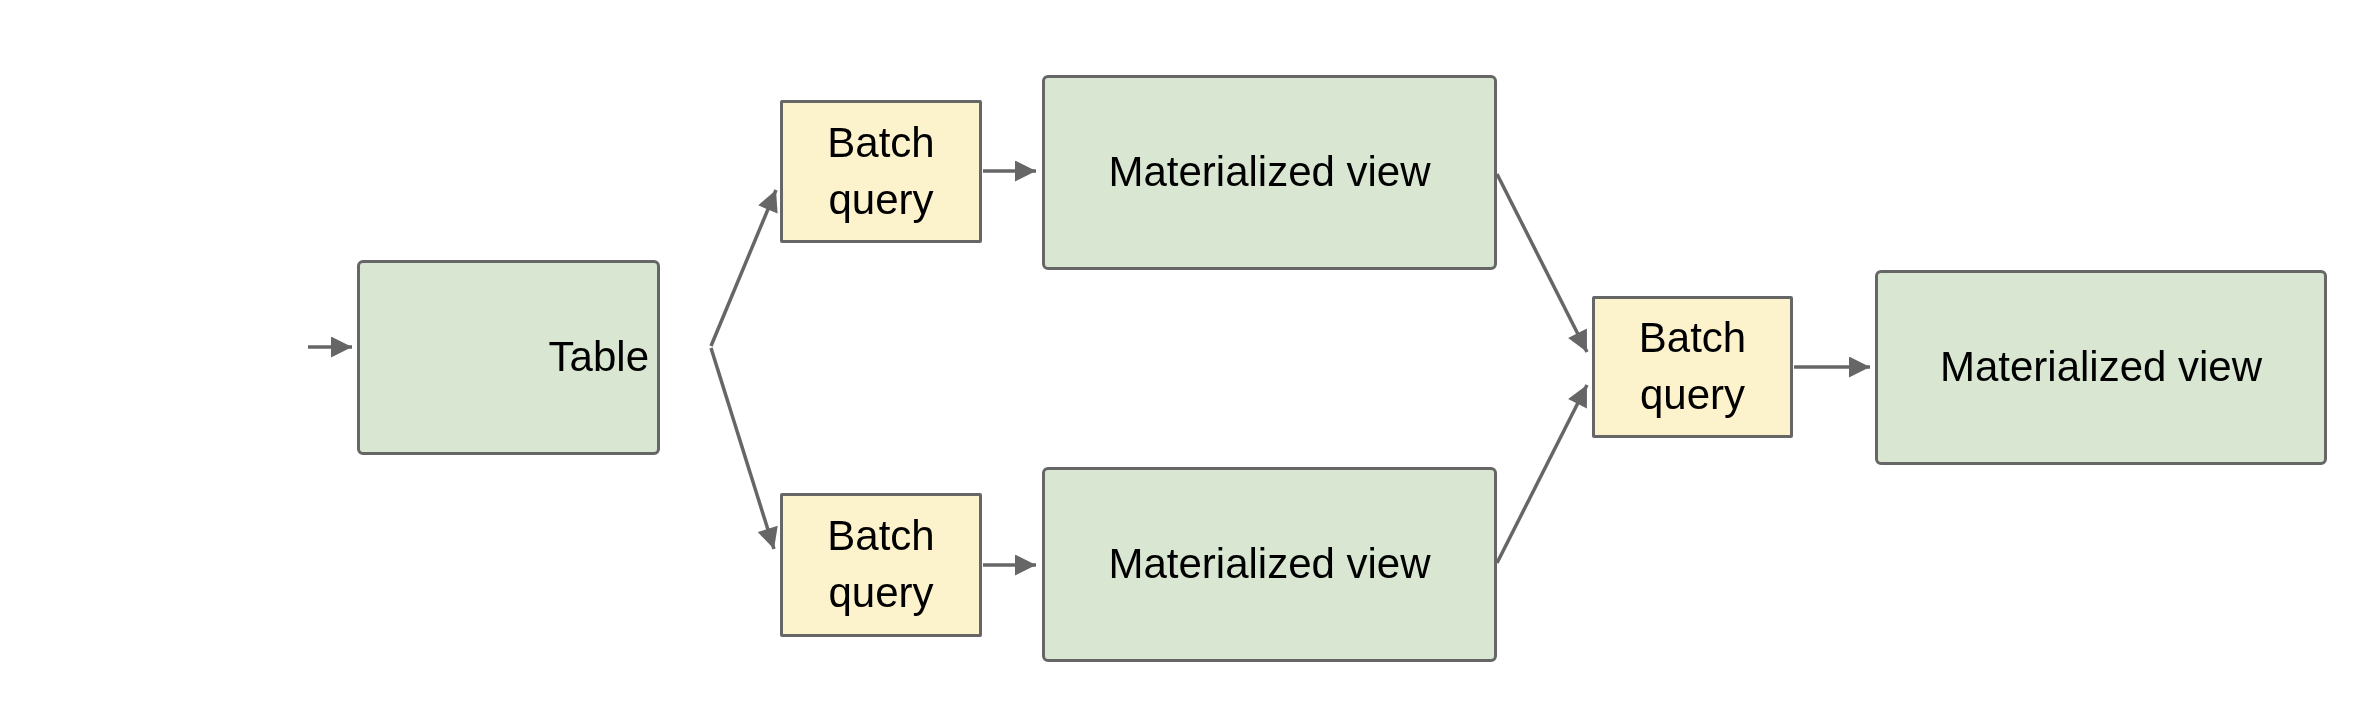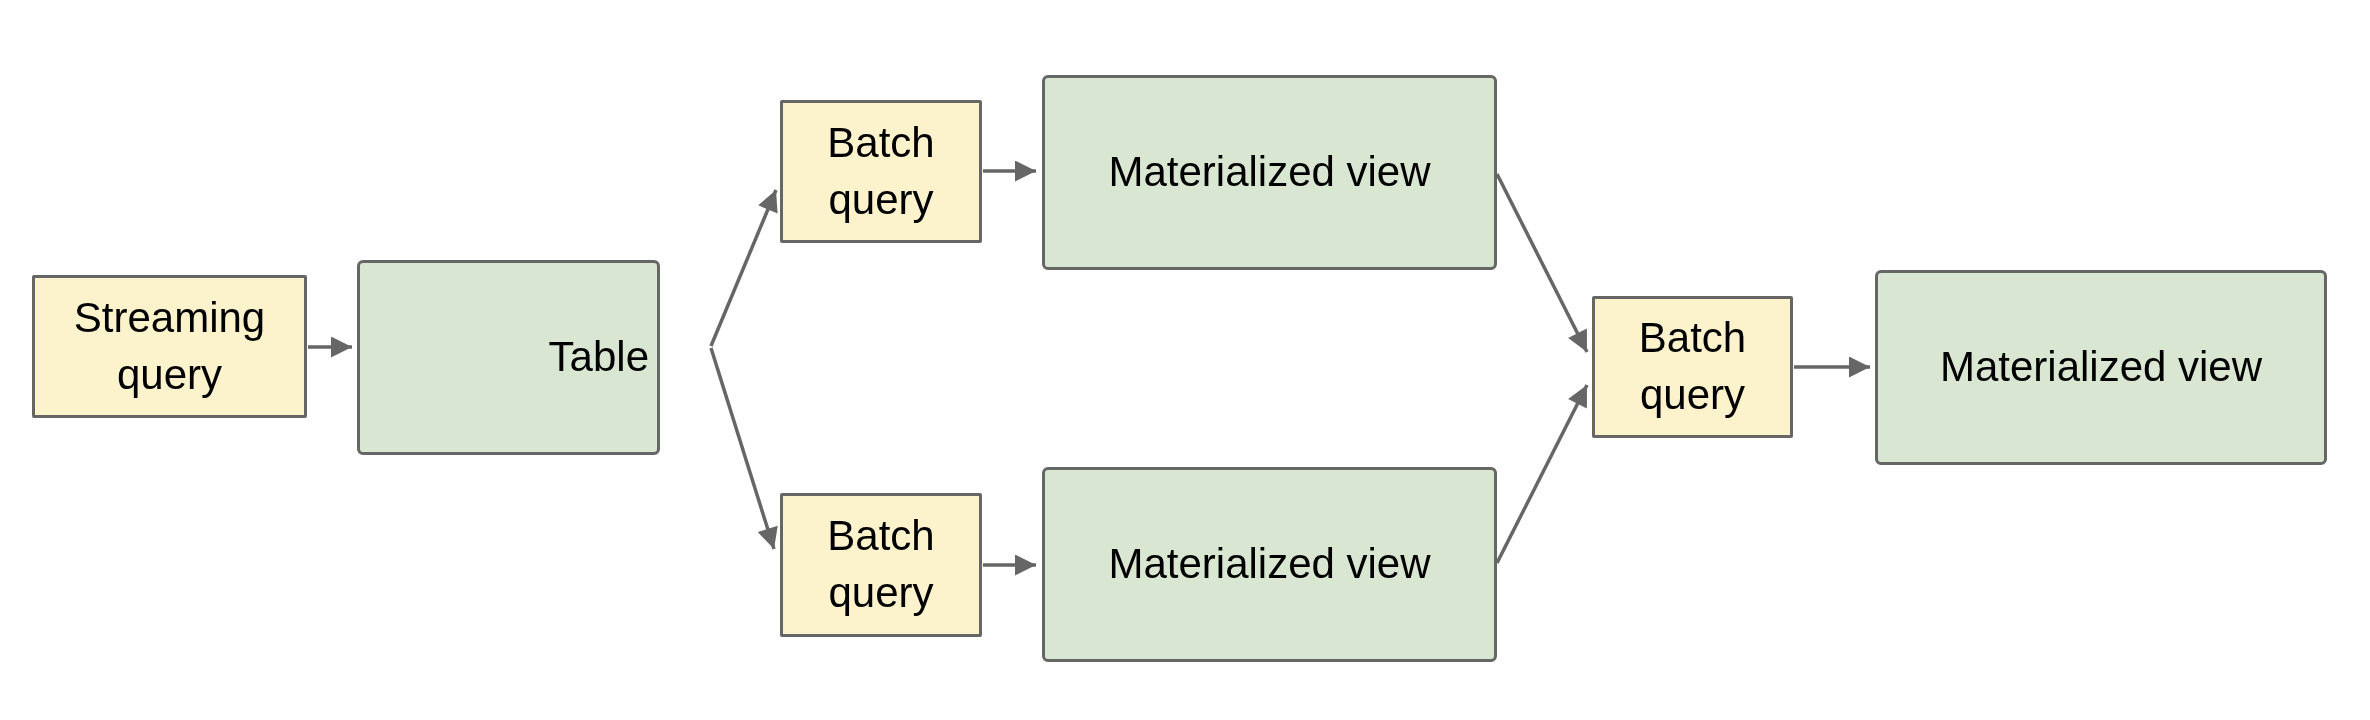--- a/index.html
+++ b/index.html
@@ -41,23 +41,20 @@
     <line x1="308" y1="347" x2="352" y2="347" marker-end="url(#arrow)"></line>
     <line x1="711" y1="346" x2="776" y2="190" marker-end="url(#arrow)"></line>
     <line x1="711" y1="348" x2="774" y2="549" marker-end="url(#arrow)"></line>
     <line x1="983" y1="171" x2="1036" y2="171" marker-end="url(#arrow)"></line>
     <line x1="983" y1="565" x2="1036" y2="565" marker-end="url(#arrow)"></line>
     <line x1="1497" y1="174" x2="1587" y2="352" marker-end="url(#arrow)"></line>
     <line x1="1497" y1="563" x2="1587" y2="385" marker-end="url(#arrow)"></line>
     <line x1="1794" y1="367" x2="1870" y2="367" marker-end="url(#arrow)"></line>
   </svg>
 
-  <div class="node query" style="left:32px; top:275px; width:275px; height:143px;">
-    <span class="label">Streaming query</span>
-  </div>
 
   <div class="node dataset" style="left:357px; top:260px; width:303px; height:195px;justify-content:flex-end;">
     <span class="label">Table</span>
   </div>
 
   <div class="node query" style="left:780px; top:100px; width:202px; height:143px;">
     <span class="label">Batch query</span>
   </div>
 
   <div class="node dataset" style="left:1042px; top:75px; width:455px; height:195px;">

